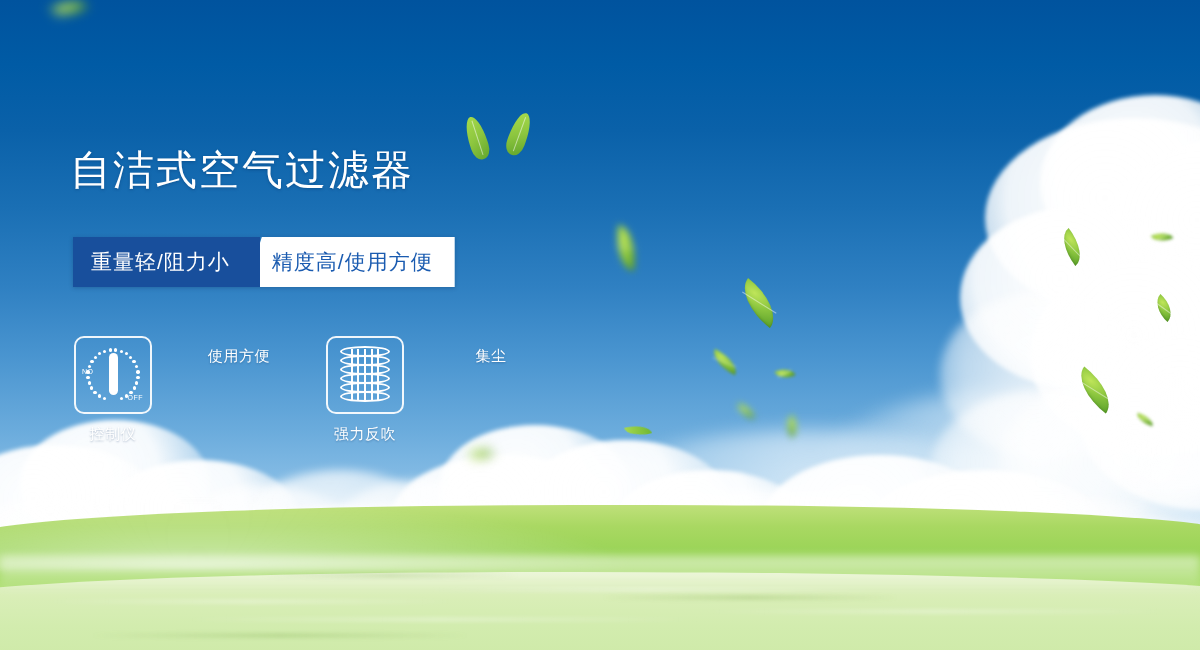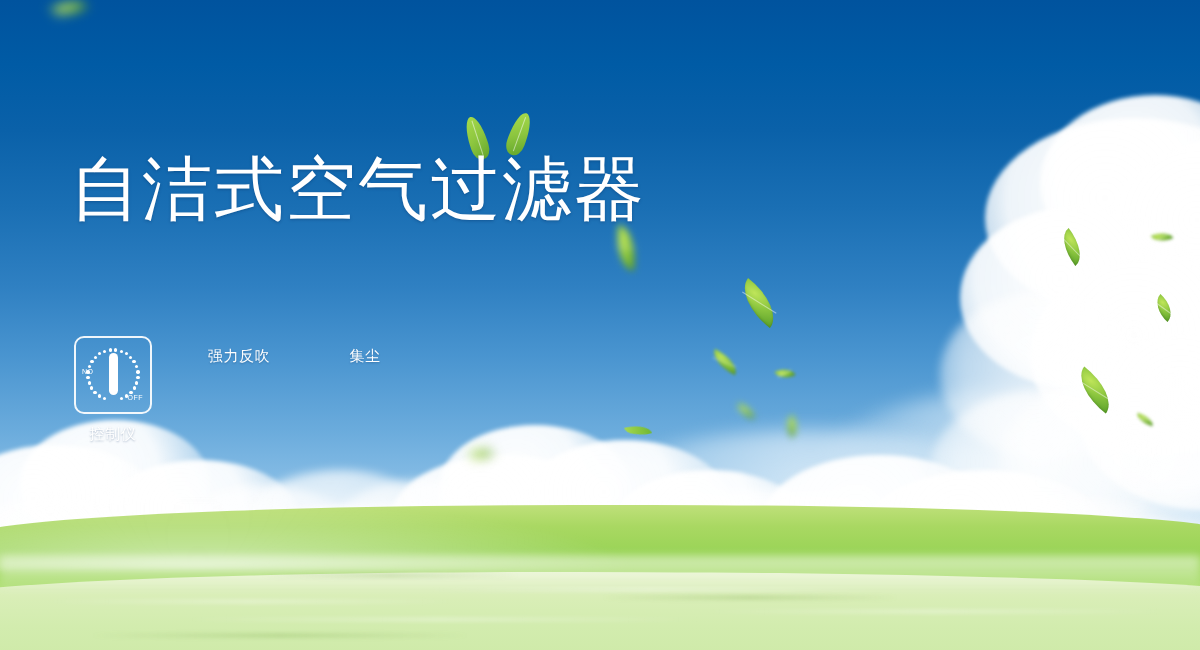--- a/index.html
+++ b/index.html
@@ -162,21 +162,21 @@
     position:absolute; left:8%; top:48%;
     width:84%; height:1px;
     background:rgba(255,255,255,0.45);
     transform:rotate(-6deg);
   }
 
   
   .title {
     position:absolute;
     left:70px; top:143px;
-    font-size:70px;
+    font-size:41px;
     font-weight:400;
     letter-spacing:2px;
     color:#ffffff;
     white-space:nowrap;
     text-shadow:0 1px 3px rgba(0,40,90,0.35);
     font-family:"DejaVu Sans","Liberation Sans",sans-serif;
   }
   .title-leaves {
     position:absolute;
     left:466px; top:112px;
@@ -433,20 +433,24 @@
   <div class="title-leaves">
     <div class="tleaf l">
         <div class="tv"></div>
       </div>
     <div class="tleaf r">
         <div class="tv"></div>
       </div>
   </div>
   <div class="title">自洁式空气过滤器</div>
 
+  <div class="subbar">
+    <div class="sub-dark">重量轻/阻力小</div>
+    <div class="sub-light">精度高/使用方便</div>
+  </div>
 
   <div class="features">
 
     <div class="feature">
       <div class="fbox">
         <div class="gauge">
           <div class="needle"></div>
           <div class="gl no">NO</div>
           <div class="gl off">OFF</div>
         <div class="dot" style="left: 21.7495px; top: 52.7923px;"></div>
@@ -474,23 +478,43 @@
             <div class="dot" style="left: 51.5932px; top: 42.3996px;"></div>
             <div class="dot" style="left: 48.1618px; top: 46.7916px;"></div>
             <div class="dot" style="left: 43.8427px; top: 50.3142px;"></div>
             <div class="dot" style="left: 38.8505px; top: 52.7923px;"></div>
           </div>
       </div>
       <div class="flabel">控制仪</div>
     </div>
 
     <div class="feature">
+      <div class="flabel">使用方便</div>
+    </div>
+
+    <div class="feature">
+      <div class="fbox">
+        <div class="stack">
+          <div class="bars">
+            <div class="bar" style="left:0px"></div>
+            <div class="bar" style="left:6px"></div>
+            <div class="bar" style="left:13px"></div>
+            <div class="bar" style="left:20px"></div>
+            <div class="bar" style="left:26px"></div>
+          </div>
+          <div class="ring" style="top:0px"></div>
+          <div class="ring" style="top:9px"></div>
+          <div class="ring" style="top:18px"></div>
+          <div class="ring" style="top:27px"></div>
+          <div class="ring" style="top:36px"></div>
+          <div class="ring" style="top:45px"></div>
+        </div>
+      </div>
       <div class="flabel">强力反吹</div>
     </div>
-
 
 
     <div class="feature">
       <div class="flabel">集尘</div>
     </div>
 
   </div>
 
   <div class="leaf-near-label"></div>
 

